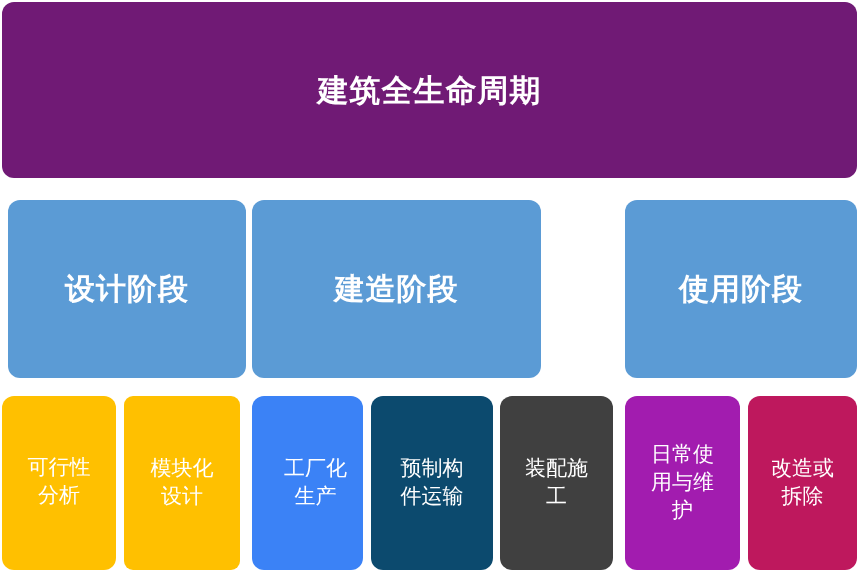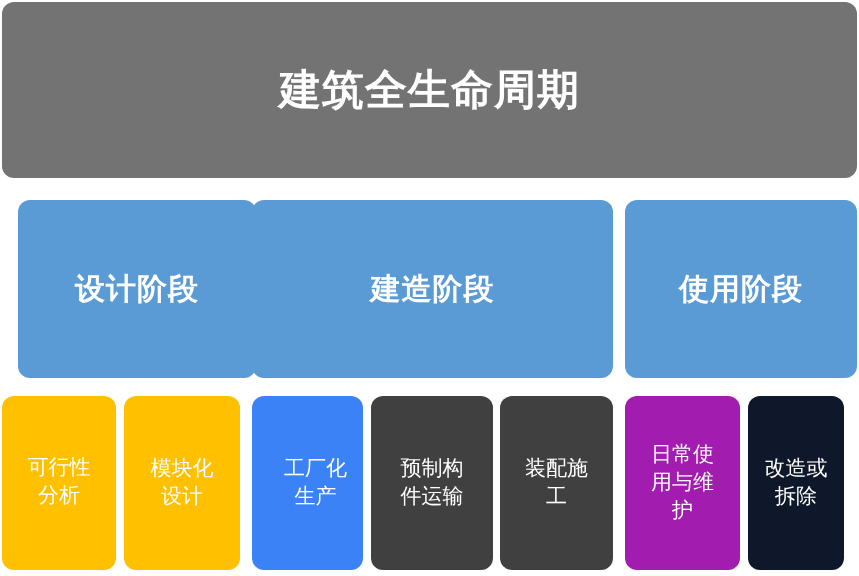--- a/index.html
+++ b/index.html
@@ -36,53 +36,53 @@
     box-sizing: border-box;
     white-space: pre-line;
   }
 
   
   .level-root {
     left: 2px;
     top: 2px;
     width: 855px;
     height: 176px;
-    background: #737373;
-    font-size: 42px;
+    background: #701a75;
+    font-size: 31px;
     font-weight: bold;
     letter-spacing: 1px;
   }
 
   
   .level-phase {
     top: 200px;
     height: 178px;
     background: #5b9bd5;
     font-size: 30px;
     font-weight: bold;
     letter-spacing: 1px;
   }
-  .phase-0 { left: 18px;   width: 238px; justify-content: center; }
-  .phase-1 { left: 252px; width: 361px; }
+  .phase-0 { left: 8px;   width: 238px; justify-content: center; }
+  .phase-1 { left: 252px; width: 289px; }
   .phase-2 { left: 625px; width: 232px; }
 
   
   .level-task {
     top: 396px;
     height: 174px;
     font-size: 21px;
     font-weight: normal;
   }
   .task-0 { left: 2px;   width: 114px; background: #ffc000; font-family: Liberation Mono, monospace; }
-  .task-1 { left: 124px; width: 116px; background: #ffc000; }
+  .task-1 { left: 124px; width: 116px; background: #ffc000; border-radius: 9px; }
   .task-2 { left: 252px; width: 111px; background: #3b82f6; padding-left: 16px; }
-  .task-3 { left: 371px; width: 122px; background: #404040; }
+  .task-3 { left: 371px; width: 122px; background: #0c4a6e; }
   .task-4 { left: 500px; width: 113px; background: #404040; }
   .task-5 { left: 625px; width: 115px; background: #a21caf; }
-  .task-6 { left: 748px; width: 96px; background: #0f172a; }
+  .task-6 { left: 748px; width: 109px; background: #be185d; }
 </style>
 </head>
 <body>
 
 <div id="diagram-canvas">
 
   <div class="node level-root">
     <span class="node-label">建筑全生命周期</span>
   </div>
 

